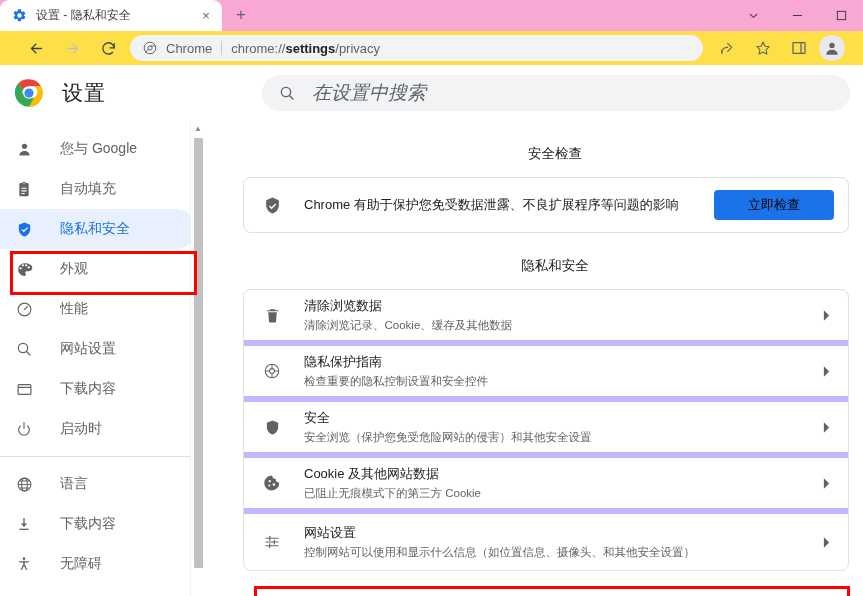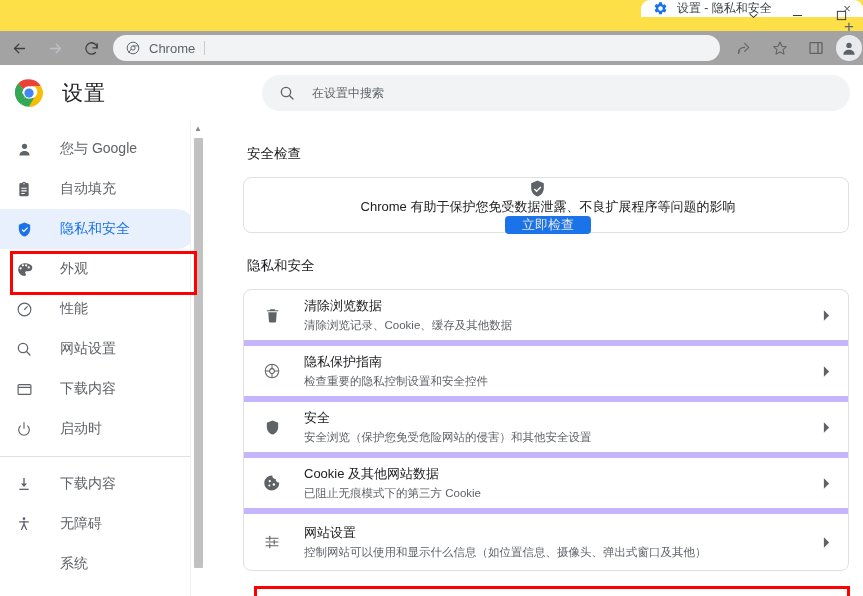--- a/index.html
+++ b/index.html
@@ -4,22 +4,22 @@
 <style>
   * { box-sizing: border-box; margin: 0; padding: 0; }
   html, body {
     width: 863px; height: 596px;
     font-family: "Liberation Sans", "DejaVu Sans", sans-serif;
     background: #ffffff;
     overflow: hidden;
   }
   
   .tabstrip {
-    height: 31px; background: #fde047;
-    display: flex; align-items: flex-end; position: relative; flex-direction: column;
+    height: 31px; background: #f9a8d4;
+    display: flex; align-items: flex-end; position: relative;
   }
   .tab {
     width: 222px; height: 31px; background: #ffffff;
     border-radius: 9px 9px 0 0;
     display: flex; align-items: center; padding: 0 8px 0 11px;
     position: relative;
   }
   .tab-favicon {
     width: 16px; height: 16px; flex: 0 0 16px;
     display: flex; align-items: center; justify-content: center;
@@ -42,22 +42,22 @@
   .winctl {
     position: absolute; right: 0; top: 0; height: 31px;
     display: flex; align-items: center;
   }
   .winbtn {
     width: 44px; height: 31px; display: flex;
     align-items: center; justify-content: center; color: #3c4043;
   }
   
   .toolbar {
-    height: 34px; background: #a3a3a3;
-    display: flex; align-items: center; padding: 0 1px; justify-content: center;
+    height: 34px; background: #fde047;
+    display: flex; align-items: center; padding: 0 18px; justify-content: center;
   }
   .tbtn {
     width: 28px; height: 28px; margin: 0 4px;
     display: flex; align-items: center; justify-content: center;
     color: #5f6368; border-radius: 50%; flex: 0 0 28px;
   }
   .tbtn.back { color: #3c4043; }
   .tbtn.fwd { color: #bdc1c6; }
   .omnibox {
     flex: 1 1 auto; height: 26px; background: #f1f3f4;
@@ -94,22 +94,23 @@
     flex: 1 1 auto; height: 36px; background: #f1f3f4; border-radius: 18px;
     display: flex; align-items: center; padding: 0 16px;
     margin-right: 13px; margin-left: 14px;
   }
   .search-icon {
     width: 18px; height: 18px; flex: 0 0 18px; margin-right: 16px;
     color: #5f6368; display: flex; align-items: center; justify-content: center;
   }
   .search-input {
     border: none; background: transparent; outline: none;
-    font-size: 12px; color: #0369a1; width: 100%;
+    font-size: 19px; color: #0369a1; width: 100%;
     font-family: "Liberation Sans", "DejaVu Sans", sans-serif;
+    font-style: italic;
   }
   .search-input::placeholder { color: #5f6368; }
   .body-row { display: flex; height: 475px; }
   
   .sidebar {
     width: 205px; flex: 0 0 205px; padding-top: 8px;
     position: relative; background: #ffffff;
   }
   .nav-item {
     height: 40px; display: flex; align-items: center;
@@ -138,38 +139,37 @@
   .sb-thumb {
     position: absolute; top: 17px; left: 3px; width: 9px; height: 430px;
     background: #c1c1c1; border-radius: 1px;
   }
   
   .content {
     flex: 1 1 auto; background: #ffffff; padding: 0 0 0 38px;
     overflow: hidden; position: relative;
   }
   .section-title {
-    font-size: 13.5px; color: #202124; margin: 24px 0 14px 4px;
+    font-size: 13.5px; color: #202124; margin: 24px 0 14px 4px; text-align: center;
   }
   .card {
     border: 1px solid #e0e0e0; border-radius: 8px; background: #fff;
     margin-right: 14px;
-    flex-direction: column;
   }
   .safety-card {
     height: 56px; display: flex; align-items: center; padding: 0 14px 0 18px;
   }
   .safety-icon {
     width: 20px; height: 20px; flex: 0 0 20px; margin-right: 22px;
     display: flex; align-items: center; justify-content: center;
   }
   .safety-text { flex: 1 1 auto; font-size: 13px; color: #202124; }
   .btn-primary {
-    background: #1a73e8; color: #e5e5e5; border: none; border-radius: 4px;
-    height: 30px; padding: 0 17px; font-size: 13px; cursor: pointer;
+    background: #1a73e8; color: #000000; border: none; border-radius: 4px;
+    height: 30px; padding: 0 34px; font-size: 13px; cursor: pointer;
     font-family: "Liberation Sans", "DejaVu Sans", sans-serif;
   }
   .list-row {
     display: flex; align-items: center; padding: 0 14px 0 18px;
     height: 56px; border-bottom: 6px solid #c4b5fd;
   }
   .list-row:last-child { border-bottom: none; }
   .row-icon {
     width: 20px; height: 20px; flex: 0 0 20px; margin-right: 22px;
     display: flex; align-items: center; justify-content: center;
@@ -248,20 +248,21 @@
     <span class="omni-icon">
       <svg width="14" height="14" viewBox="0 0 24 24">
         <circle cx="12" cy="12" r="10" fill="none" stroke="#5f6368" stroke-width="1.7"></circle>
         <circle cx="12" cy="12" r="3.6" fill="none" stroke="#5f6368" stroke-width="1.7"></circle>
         <line x1="12" y1="8.4" x2="21.5" y2="8.4" stroke="#5f6368" stroke-width="1.5"></line>
         <line x1="8.9" y1="13.8" x2="4.2" y2="20.6" stroke="#5f6368" stroke-width="1.5"></line>
       </svg>
     </span>
     <span class="omni-scheme">Chrome</span>
     <span class="omni-sep"></span>
+    <span class="omni-url"><span>chrome://</span><b>settings</b><span>/privacy</span></span>
   </div>
 
   <div class="tbtn">
     <svg width="16" height="16" viewBox="0 0 24 24" fill="none" stroke="#5f6368" stroke-width="1.7" stroke-linecap="round" stroke-linejoin="round">
       <path d="M4 20c0-6 4-9 9-9"></path>
         <polyline points="13 5 19 11 13 17"></polyline>
         <path d="M4 20v-4"></path>
     </svg>
   </div>
   <div class="tbtn">
@@ -388,20 +389,32 @@
           <svg width="16" height="16" viewBox="0 0 24 24" fill="none" stroke="#5f6368" stroke-width="1.7" stroke-linecap="round">
             <path d="M6.5 7.5a8 8 0 1 0 11 0"></path>
               <line x1="12" y1="2.5" x2="12" y2="11"></line>
           </svg>
         </span>
         <span class="nav-label">启动时</span>
       </div>
 
       <div class="nav-divider"></div>
 
+      <div class="nav-item">
+        <span class="nav-icon">
+          <svg width="17" height="17" viewBox="0 0 24 24" fill="none" stroke="#5f6368" stroke-width="1.5">
+            <circle cx="12" cy="12" r="9"></circle>
+              <ellipse cx="12" cy="12" rx="4" ry="9"></ellipse>
+            <line x1="3" y1="12" x2="21" y2="12"></line>
+              <line x1="4.6" y1="7" x2="19.4" y2="7"></line>
+              <line x1="4.6" y1="17" x2="19.4" y2="17"></line>
+          </svg>
+        </span>
+        <span class="nav-label">语言</span>
+      </div>
 
       <div class="nav-item">
         <span class="nav-icon">
           <svg width="16" height="16" viewBox="0 0 24 24" fill="#5f6368">
             <path d="M11 3h2v8.2h3.6L12 16.6 7.4 11.2H11z"></path>
               <rect x="5" y="19" width="14" height="2"></rect>
           </svg>
         </span>
         <span class="nav-label">下载内容</span>
       </div>
@@ -532,21 +545,21 @@
               <line x1="4" y1="7" x2="20" y2="7"></line>
                 <line x1="4" y1="12" x2="20" y2="12"></line>
                 <line x1="4" y1="17" x2="20" y2="17"></line>
               <line x1="9" y1="4.4" x2="9" y2="9.6"></line>
                 <line x1="15" y1="9.4" x2="15" y2="14.6"></line>
                 <line x1="9" y1="14.4" x2="9" y2="19.6"></line>
             </svg>
           </span>
           <span class="row-text">
             <div class="row-title">网站设置</div>
-            <div class="row-sub">控制网站可以使用和显示什么信息（如位置信息、摄像头、弹出式窗口及其他）</div>
+            <div class="row-sub">控制网站可以使用和显示什么信息（如位置信息、摄像头、和其他安全设置）</div>
           </span>
           <span class="row-chevron">
             <svg width="7" height="11" viewBox="0 0 8 12" fill="#5f6368">
                 <polygon points="1,0 7,6 1,12"></polygon>
               </svg>
           </span>
         </div>
 
       </div>
     </div>

